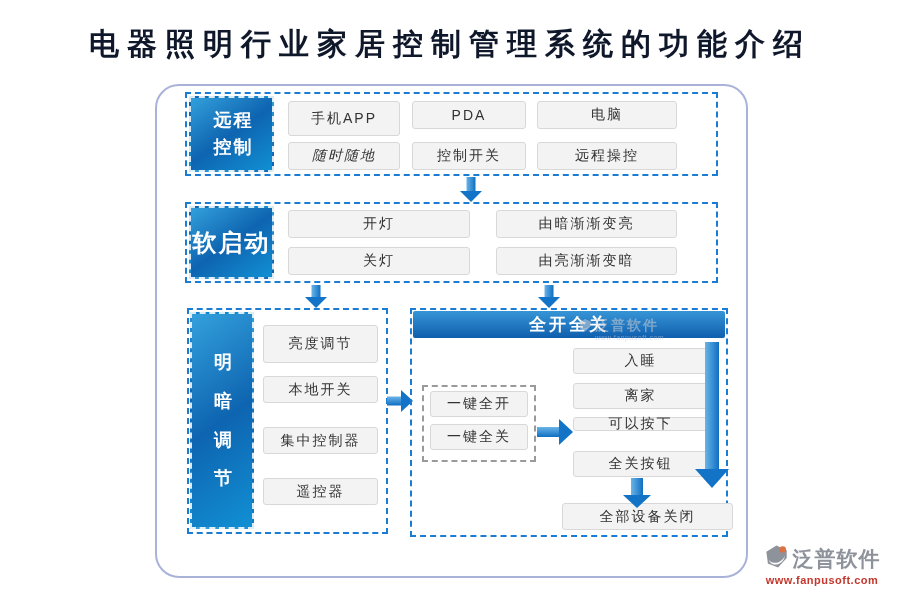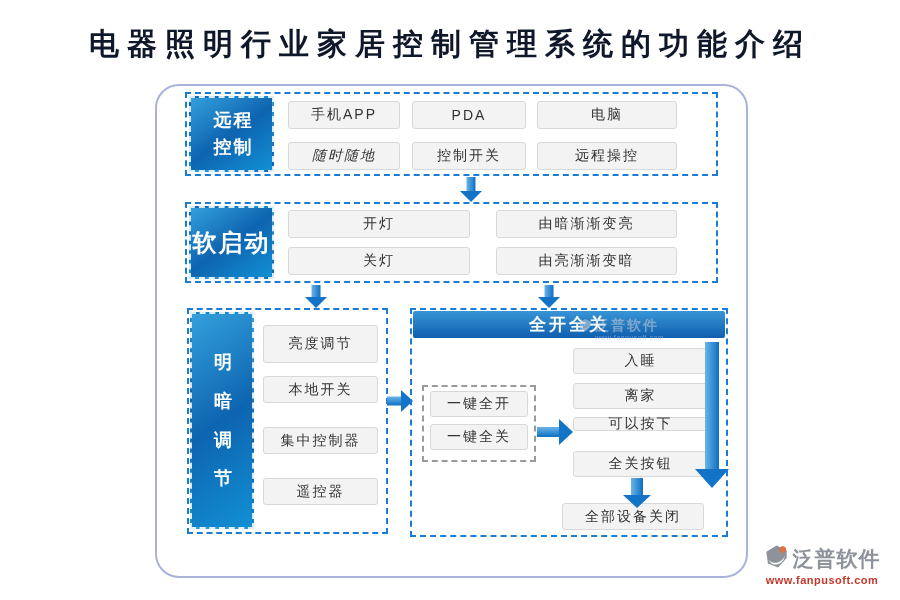--- a/index.html
+++ b/index.html
@@ -80,21 +80,21 @@
 <body>
 
 <div id="title" class="abs">电器照明行业家居控制管理系统的功能介绍</div>
 
 <div id="outer" class="abs"></div>
 
 <div class="abs dash-box" style="left:185px;top:92px;width:533px;height:84px;"></div>
 <div class="abs label-box label-2line" style="left:189px;top:96px;width:85px;height:76px;">
   <div class="wrap">远程控制</div>
 </div>
-<div class="abs btn" style="left:288px;top:101px;width:112px;height:28px;">手机APP</div>
+<div class="abs btn" style="left:288px;top:101px;width:112px;height:35px;">手机APP</div>
 <div class="abs btn" style="left:412px;top:101px;width:114px;height:28px;">PDA</div>
 <div class="abs btn" style="left:537px;top:101px;width:140px;height:28px;">电脑</div>
 <div class="abs btn" style="left:288px;top:142px;width:112px;height:28px;font-style:italic;">随时随地</div>
 <div class="abs btn" style="left:412px;top:142px;width:114px;height:28px;">控制开关</div>
 <div class="abs btn" style="left:537px;top:142px;width:140px;height:28px;">远程操控</div>
 
 <div class="abs v-arrow" style="left:459px;top:177px;width:24px;height:25px;">
   <div class="stem" style="width:9px;height:15px;"></div>
   <div class="head" style="border-width:11px 11px 0 11px;"></div>
 </div>
@@ -164,21 +164,21 @@
 <div class="abs v-arrow" style="left:694px;top:342px;width:36px;height:146px;z-index:5;">
   <div class="stem" style="width:14px;height:127px;"></div>
   <div class="head" style="border-width:19px 17px 0 17px;"></div>
 </div>
 
 <div class="abs v-arrow" style="left:623px;top:478px;width:28px;height:30px;z-index:5;">
   <div class="stem" style="width:12px;height:18px;"></div>
   <div class="head" style="border-width:13px 14px 0 14px;"></div>
 </div>
 
-<div class="abs btn" style="left:562px;top:503px;width:142px;height:27px;font-family:Liberation Serif, serif;">全部设备关闭</div>
+<div class="abs btn" style="left:562px;top:503px;width:171px;height:27px;font-family:Liberation Serif, serif;">全部设备关闭</div>
 
 <div id="brand" class="abs">
   <div class="row">
     <span>
       <svg width="25" height="25" viewBox="0 0 32 32">
         <path d="M16 2 L29 8 L29 18 L18 30 L5 25 L3 10 Z" fill="#8d929b"></path>
         <path d="M6 20 C12 27,22 25,27 15 C24 28,10 30,6 20 Z" fill="#ffffff"></path>
         <circle cx="24" cy="7" r="4.2" fill="#da7244"></circle>
       </svg>
     </span>

